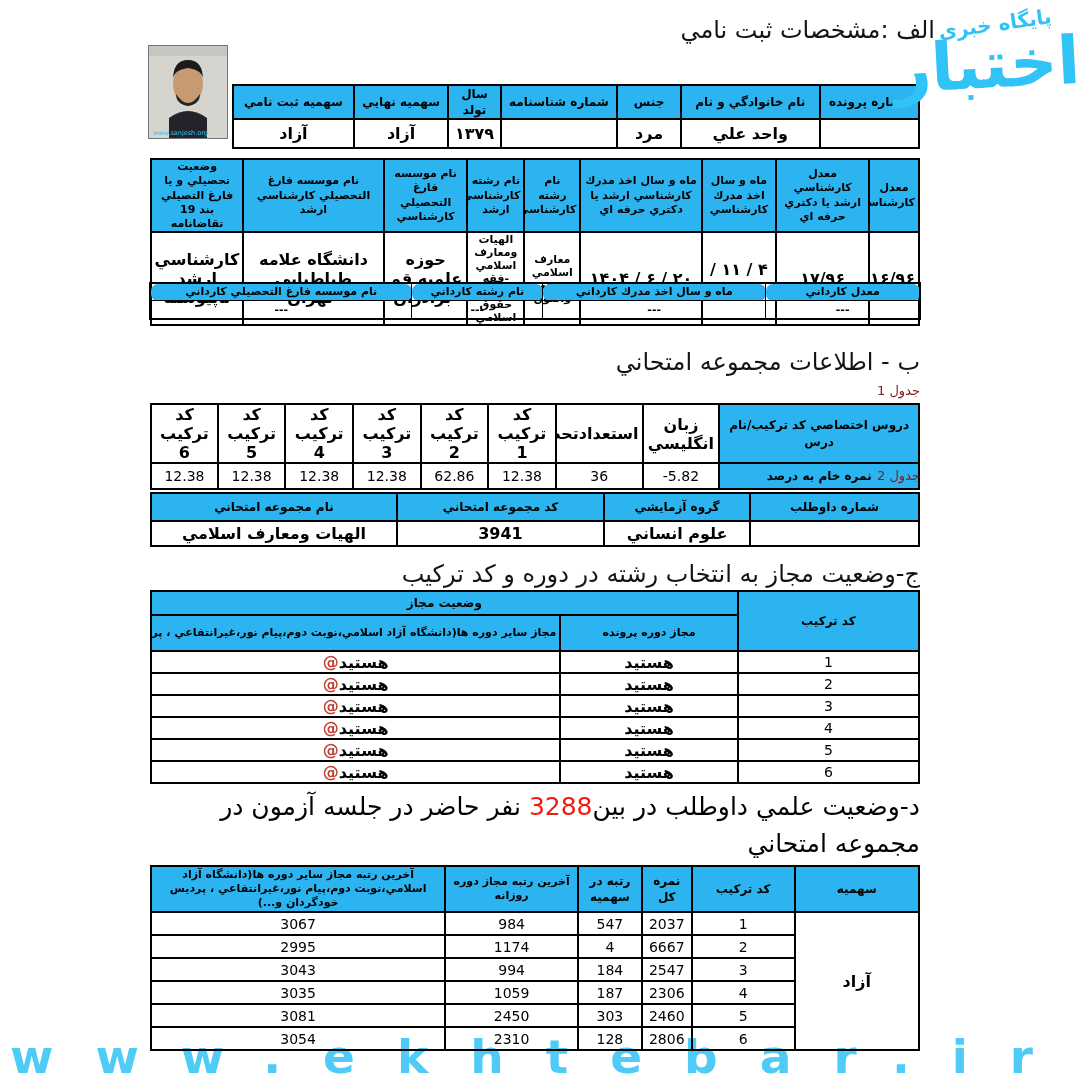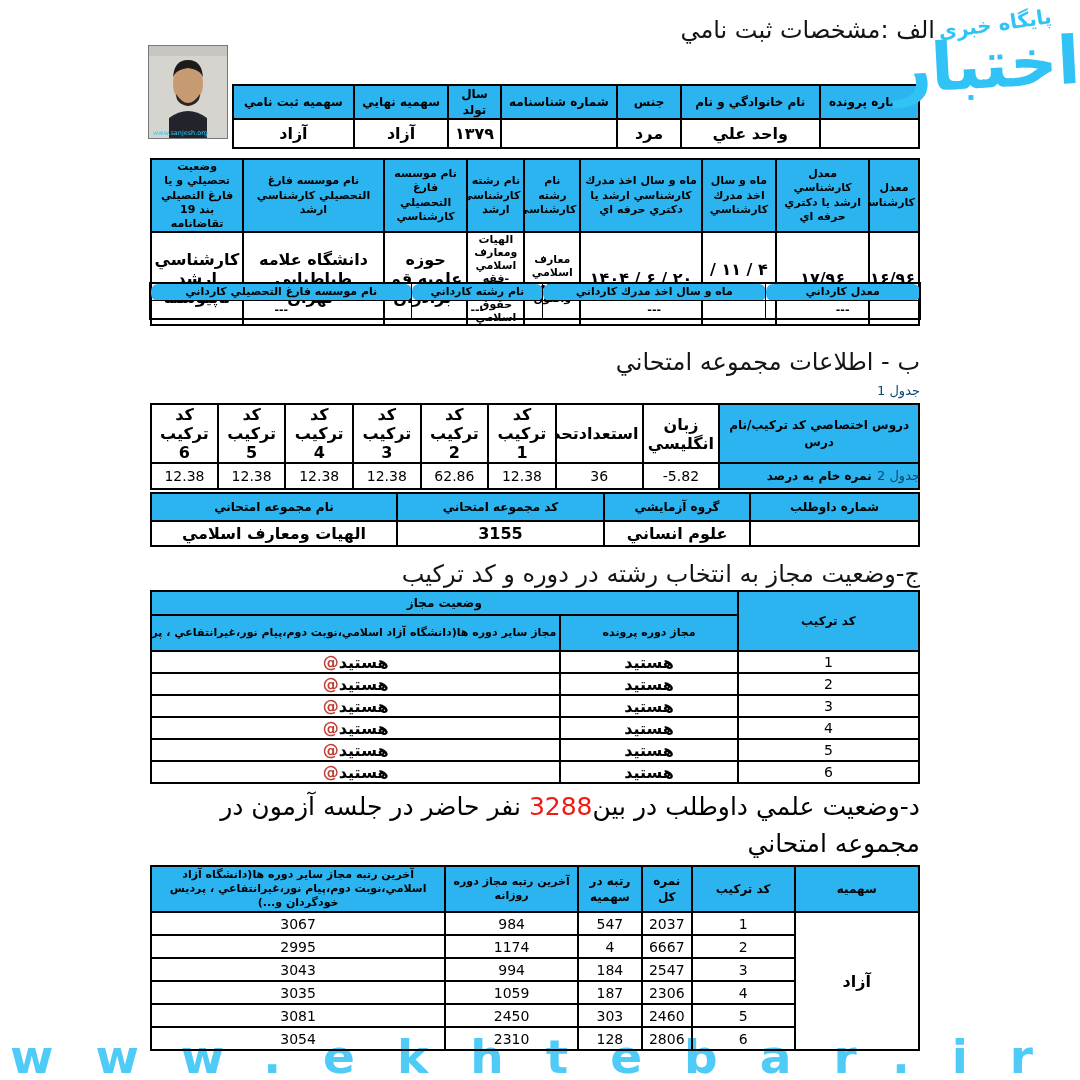--- a/index.html
+++ b/index.html
@@ -4,21 +4,21 @@
 <style>
   html,body{margin:0;padding:0;background:#fff;}
   .page{position:relative;width:1080px;height:1080px;background:#fff;overflow:hidden;
         direction:rtl;font-family:"DejaVu Sans",sans-serif;color:#000;}
   .abs{position:absolute;}
   .z1{z-index:1;}
   
   .sec-title{font-size:24px;color:#141414;white-space:nowrap;margin-top:8px;}
   .sec-title-d{font-size:25px;line-height:37px;text-align:right;}
   .red{color:#f11a12;}
-  .tbl-label{font-size:13px;color:#0c4a6e;}
+  .tbl-label{font-size:13px;color:#7f1d1d;}
   
   table{border-collapse:collapse;table-layout:fixed;width:100%;}
   td,th{border:2px solid #000;padding:0 3px;vertical-align:middle;text-align:center;
         overflow:hidden;font-weight:normal;}
   .thin td,.thin th{border-width:1px;border-radius:7px;}
   .thin{outline:1px solid #000;}
   .hd{background:#2bb4ef;font-weight:bold;font-size:12px;line-height:1.35;}
   .hd-s{background:#2bb4ef;font-weight:bold;font-size:11px;line-height:1.3;}
   .val{font-weight:bold;font-size:16px;}
   .val-s{font-size:11px;font-weight:bold;}
@@ -217,21 +217,21 @@
       <tbody>
           <tr style="height:28px">
         <th class="hd">شماره داوطلب</th>
         <th class="hd">گروه آزمايشي</th>
         <th class="hd">كد مجموعه امتحاني</th>
         <th class="hd">نام مجموعه امتحاني</th>
       </tr>
       <tr style="height:25px">
         <td class="val"></td>
         <td class="val">علوم انساني</td>
-        <td class="val">3155</td>
+        <td class="val">3941</td>
         <td class="val">الهيات ومعارف اسلامي</td>
       </tr>
     </tbody>
       </table>
   </div>
 
   <div class="abs sec-title z1" style="top:552px;right:160px;">ج-وضعيت مجاز به انتخاب رشته در دوره و كد تركيب</div>
 
   <div class="abs z1" style="left:150px;top:590px;width:770px;">
     <table>

